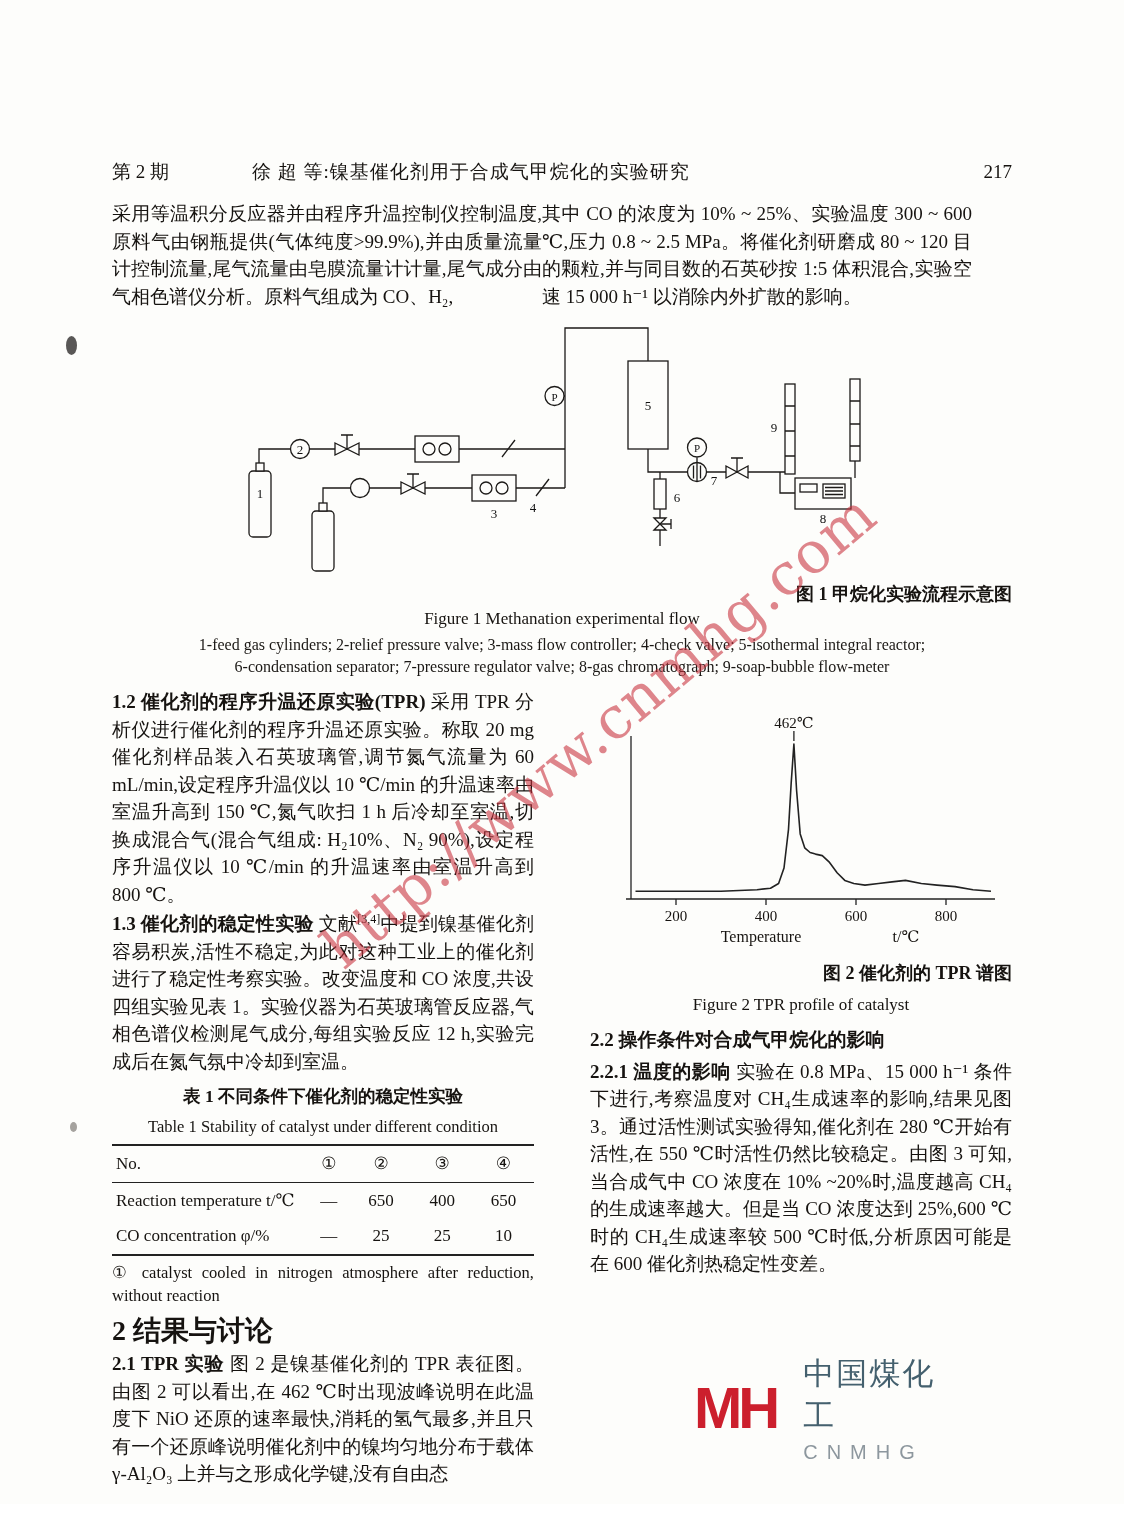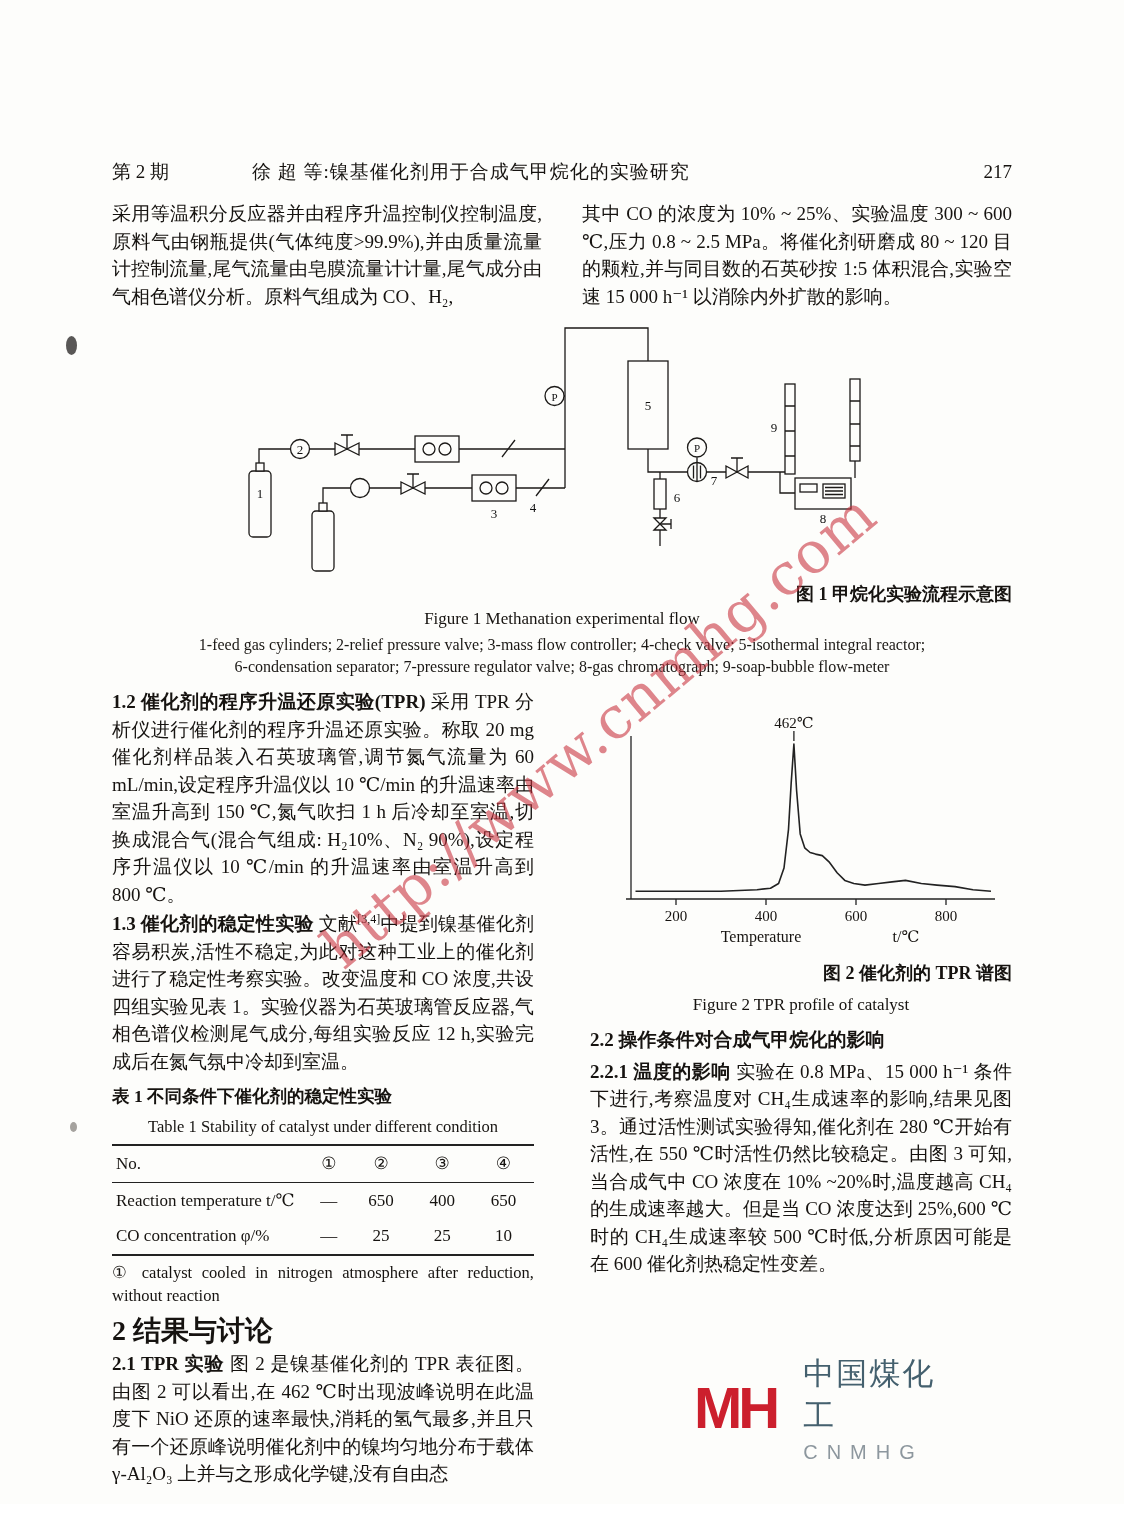--- a/index.html
+++ b/index.html
@@ -5,36 +5,36 @@
   * { margin:0; padding:0; box-sizing:border-box; }
   html,body { background:#ffffff; }
   body { width:1124px; height:1520px; font-family:"Liberation Serif","DejaVu Serif",serif; color:#161310; }
   .page { position:relative; width:1124px; height:1504px; background:#fdfdfb; overflow:hidden; }
 
   .header { position:absolute; top:160px; left:112px; width:900px; display:flex; font-size:19px; line-height:24px; }
   .header .issue { width:140px; text-align:left; }
   .header .title { flex:1; text-align:left; letter-spacing:1px; }
   .header .pageno { width:140px; text-align:right; }
 
-  .topcols { position:absolute; top:200px; left:112px; width:900px; display:flex; gap:40px; }
+  .topcols { position:absolute; top:200px; left:112px; width:900px; display:flex; }
   .col { width:430px; font-size:19px; line-height:27.5px; text-align:justify; }
 
   .fig1 { position:absolute; top:326px; left:112px; width:900px; }
   .fig1 svg { display:block; }
   .figcap-zh { text-align:right; font-weight:bold; font-size:18px; margin-top:6px; }
   .figcap-en { text-align:center; font-size:17px; margin-top:3px; }
   .fig1 .legend { text-align:center; font-size:16px; line-height:22px; margin-top:5px; color:#1b1815; }
 
   .maincols { position:absolute; top:688px; left:112px; width:900px; display:flex; gap:56px; }
   .para { margin:0 0 2px 0; }
   .rb { font-weight:bold; }
   sup { font-size:12px; line-height:0; }
 
   .tblock { margin:8px 0 6px 0; }
-  .tblcap-zh { text-align:left; font-weight:bold; font-size:17.5px; }
+  .tblcap-zh { text-align:center; font-weight:bold; font-size:17.5px; }
   .tblcap-en { text-align:center; font-size:16.5px; margin:2px 0 4px 0; }
   table.t1 { width:100%; border-collapse:collapse; font-size:17px; border-top:2px solid #222; border-bottom:2px solid #222; }
   table.t1 th, table.t1 td { padding:4px 2px; font-weight:normal; text-align:center; }
   table.t1 thead th { border-bottom:1.2px solid #222; }
   table.t1 .lbl { text-align:left; width:195px; padding-left:4px; }
   .tfoot { font-size:16.5px; line-height:23px; margin-top:5px; text-align:justify; }
 
   .h2sec { font-size:28px; font-weight:bold; margin:10px 0 6px 0; }
   .h3sec { font-size:19px; font-weight:bold; margin:8px 0 4px 0; }
 

